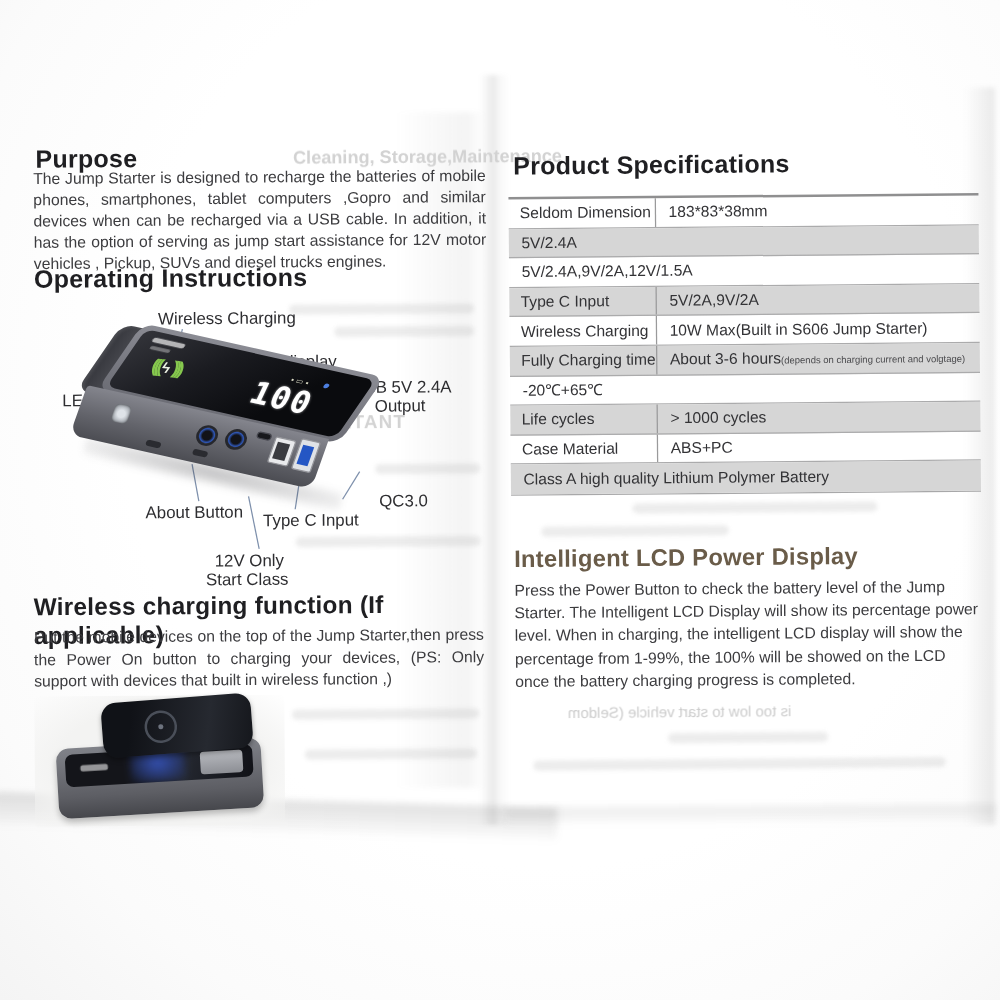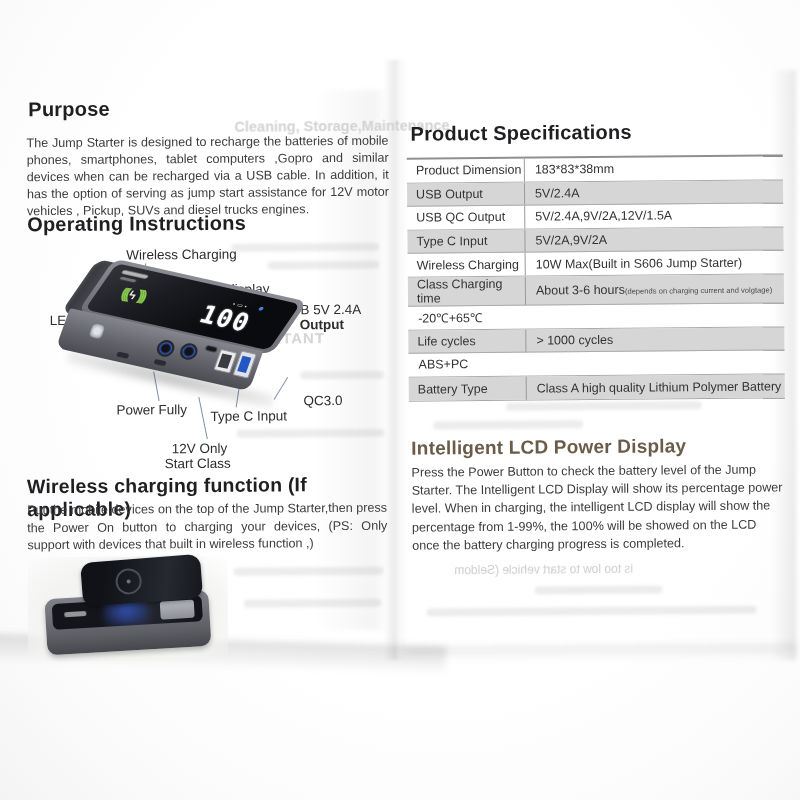--- a/index.html
+++ b/index.html
@@ -133,40 +133,40 @@
   <div class="gutter"></div>
   <div class="left-curl"></div>
   <div class="right-edge"></div>
   <div class="shadow-bl"></div>
   <div class="shadow-br"></div>
 
   <div class="page-left">
 
     <div class="ghost-heading" style="left:236px; top:119px;">Cleaning, Storage,Maintenance</div>
 
-    <div class="h-big" style="left:30px; top:97px;">Purpose</div>
+    <div class="h-big" style="left:30px; top:116px;">Purpose</div>
 
     <div class="para" style="left:28px; top:134px; width:362px;">The Jump Starter is designed to recharge the batteries of mobile phones, smartphones, tablet computers ,Gopro and similar devices when can be recharged via a USB cable. In addition, it has the option of serving as jump start assistance for 12V motor vehicles , Pickup, SUVs and diesel trucks engines.</div>
 
     <div class="h-big" style="left:28px; top:212px;">Operating Instructions</div>
 
     <div class="ghost-bar" style="left:232px; top:244px; width:148px;"></div>
     <div class="ghost-bar" style="left:268px; top:262px; width:112px;"></div>
     <div class="ghost-bar" style="left:300px; top:372px; width:84px;"></div>
     <div class="ghost-bar" style="left:236px; top:430px; width:148px;"></div>
     <div class="ghost-bar" style="left:232px; top:568px; width:150px;"></div>
     <div class="ghost-bar" style="left:242px; top:600px; width:138px;"></div>
     <div class="ghost-important" style="left:228px; top:330px;">IMPORTANT</div>
 
     <div class="lbl" style="left:127px; top:247px;">Wireless Charging</div>
     <div class="lbl" style="left:197px; top:282px;">LCD display</div>
     <div class="lbl" style="left:282px; top:303px;">USB 5V 2.4A</div>
-    <div class="lbl" style="left:300px; top:318px;font-weight:bold;">Output</div>
+    <div class="lbl" style="left:300px; top:318px;">Output</div>
     <div class="lbl" style="left:50px; top:312px;">LED light</div>
-    <div class="lbl" style="left:116px; top:402px;">Power Fully</div>
+    <div class="lbl" style="left:116px; top:402px;">About Button</div>
     <div class="lbl" style="left:210px; top:409px;">Type C Input</div>
     <div class="lbl" style="left:303px; top:394px;">QC3.0</div>
     <div class="lbl" style="left:171px; top:441px;">12V Only</div>
     <div class="lbl" style="left:164px; top:456px;">Start Class</div>
 
     <div class="lead" style="left:146px; top:263px; height:32px; transform:rotate(13deg);"></div>
     <div class="lead" style="left:226px; top:298px; height:34px; transform:rotate(-16deg);"></div>
     <div class="lead" style="left:268px; top:322px; height:46px; transform:rotate(36deg);"></div>
     <div class="lead" style="left:92px; top:288px; height:28px; transform:rotate(-38deg);"></div>
     <div class="lead" style="left:153px; top:371px; height:30px; transform:rotate(-10deg);"></div>
@@ -218,55 +218,53 @@
       </div>
     </div>
   </div>
 
   <div class="page-right">
 
     <div class="h-big" style="left:412px; top:121px;">Product Specifications</div>
 
     <div class="spec-table">
         <div class="spec-row">
-          <div class="spec-cell-label">Product Dimension</div>
+          <div class="spec-cell-label">Seldom Dimension</div>
           <div class="spec-cell-value">183*83*38mm</div>
         </div>
         <div class="spec-row alt">
-          <div class="spec-cell-label">USB Output</div>
           <div class="spec-cell-value">5V/2.4A</div>
         </div>
         <div class="spec-row">
-          <div class="spec-cell-label">USB QC Output</div>
           <div class="spec-cell-value">5V/2.4A,9V/2A,12V/1.5A</div>
         </div>
         <div class="spec-row alt">
           <div class="spec-cell-label">Type C Input</div>
           <div class="spec-cell-value">5V/2A,9V/2A</div>
         </div>
         <div class="spec-row">
           <div class="spec-cell-label">Wireless Charging</div>
           <div class="spec-cell-value">10W Max(Built in S606 Jump Starter)</div>
         </div>
         <div class="spec-row alt">
-          <div class="spec-cell-label">Class Charging time</div>
+          <div class="spec-cell-label">Fully Charging time</div>
           <div class="spec-cell-value">About 3-6 hours<span class="spec-note">(depends on charging current and volgtage)</span></div>
         </div>
         <div class="spec-row">
           <div class="spec-cell-value">-20℃+65℃</div>
         </div>
         <div class="spec-row alt">
           <div class="spec-cell-label">Life cycles</div>
           <div class="spec-cell-value">&gt; 1000 cycles</div>
         </div>
         <div class="spec-row">
+          <div class="spec-cell-label">Case Material</div>
           <div class="spec-cell-value">ABS+PC</div>
         </div>
         <div class="spec-row alt">
-          <div class="spec-cell-label">Battery Type</div>
           <div class="spec-cell-value">Class A high quality Lithium Polymer Battery</div>
         </div>
       </div>
 
     <div class="ghost-bar" style="left:505px; top:402px; width:196px;"></div>
     <div class="ghost-bar" style="left:432px; top:420px; width:150px;"></div>
 
     <div class="h-big" style="left:410px; top:436px; font-size:19px; color:#6a5c49;">Intelligent LCD Power Display</div>
 
     <div class="para" style="left:410px; top:462px; width:374px; line-height:18.2px; text-align:left;">Press the Power Button to check the battery level of the Jump Starter. The Intelligent LCD Display will show its percentage power level. When in charging, the intelligent LCD display will show the percentage from 1-99%, the 100% will be showed on the LCD once the battery charging progress is completed.</div>

